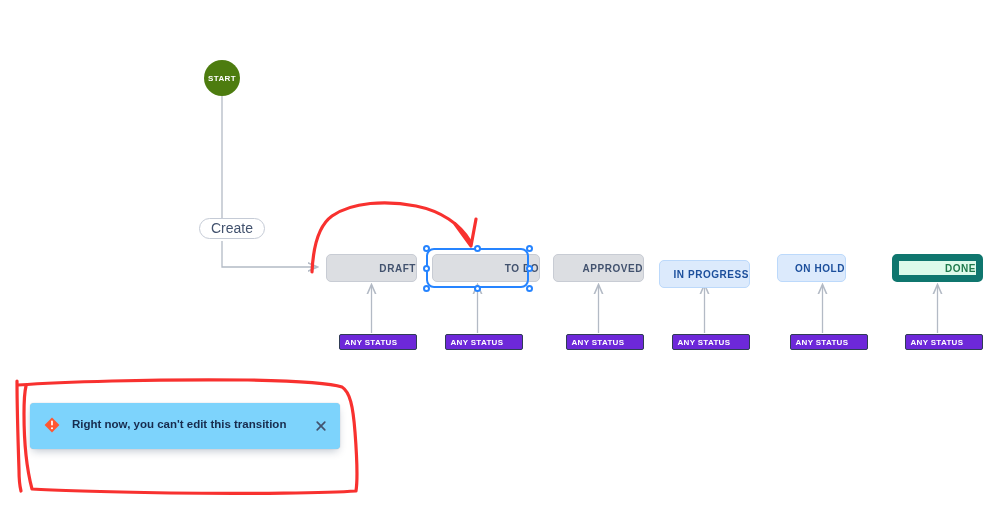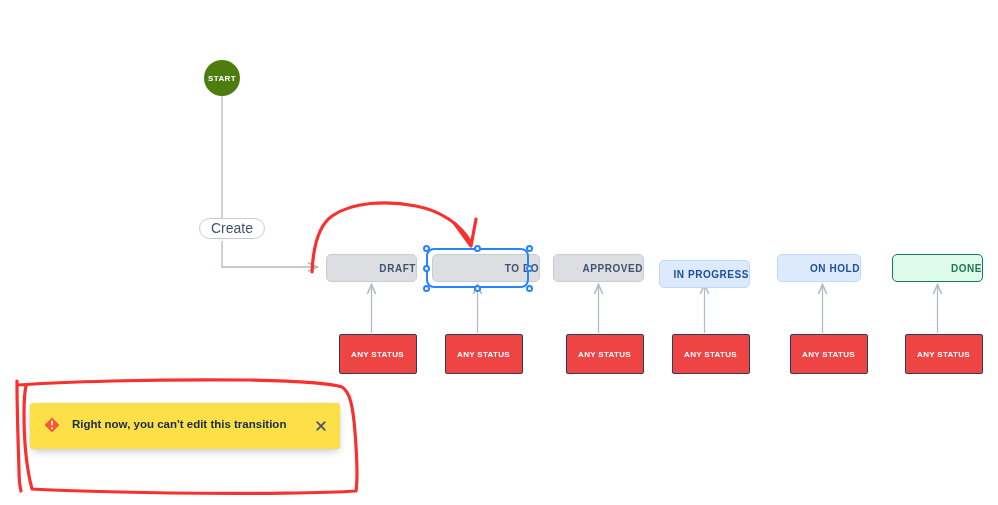--- a/index.html
+++ b/index.html
@@ -47,21 +47,21 @@
     position:absolute;
     height:28px;
     border-radius:5px;
     display:flex;align-items:center;justify-content:flex-end;
     font-size:10px;font-weight:bold;letter-spacing:.55px;
     box-sizing:border-box;
     z-index:5;
   }
   .st-grey{background:#dcdee2;border:1px solid #c8ccd4;color:#42526e;}
   .st-blue{background:#dceafc;border:1px solid #bcd9fb;color:#1c4f9c;}
-  .st-green{background:#ddfaea;border:1px solid #0f766e;color:#1f7a4d;}
+  .st-green{background:#ddfaea;border:7px solid #0f766e;color:#1f7a4d;}
 
   
   .node-selected{
     position:absolute;
     z-index:7;
   }
   .sel-frame{
     position:absolute;left:0;top:0;
     width:100%;height:100%;
     border:2px solid #2684ff;
@@ -74,39 +74,39 @@
     border-radius:50%;
     background:#ffffff;
     border:2px solid #2684ff;
     box-sizing:border-box;
   }
 
   
   .any-status{
     position:absolute;
     height:14px;
-    padding:12px 5px;
-    background:#ef4444;
+    padding:0 5px;
+    background:#6d28d9;
     border:1px solid #303c55;
     border-radius:2px;
     color:#ffffff;
     font-size:8px;
     font-weight:bold;
     letter-spacing:.3px;
-    display:flex;align-items:center;justify-content:center;
+    display:flex;align-items:center;
     white-space:nowrap;
     z-index:6;
   }
 
   
   .flag{
     position:absolute;
     left:30px;top:403px;
     width:310px;
-    background:#fde047;
+    background:#7dd3fc;
     border-radius:4px;
     box-shadow:0 4px 8px -2px rgba(9,30,66,.25), 0 0 1px rgba(9,30,66,.31);
     padding:14px 14px 16px 14px;
     box-sizing:border-box;
     z-index:20;
   }
   .flag-row{display:flex;align-items:flex-start;}
   .flag-icon{
     flex:0 0 auto;
     width:16px;height:16px;
@@ -189,21 +189,21 @@
       </div>
       <div class="status-node st-grey" style="left: 432px; top: 254px; width: 108px;">
         <span>TO DO</span>
       </div>
       <div class="status-node st-grey" style="left: 553px; top: 254px; width: 91px;">
         <span>APPROVED</span>
       </div>
       <div class="status-node st-blue" style="left: 659px; top: 260px; width: 91px;">
         <span>IN PROGRESS</span>
       </div>
-      <div class="status-node st-blue" style="left: 777px; top: 254px; width: 84px;">
+      <div class="status-node st-blue" style="left: 777px; top: 254px; width: 69px;">
         <span>ON HOLD</span>
       </div>
       <div class="status-node st-green" style="left: 892px; top: 254px; width: 91px;">
         <span>DONE</span>
       </div>
     </div>
 
   <div id="anystatus-layer">
       <div class="any-status" style="top: 334px; left: 338.5px; width: 66px;">
         <span>ANY STATUS</span>

